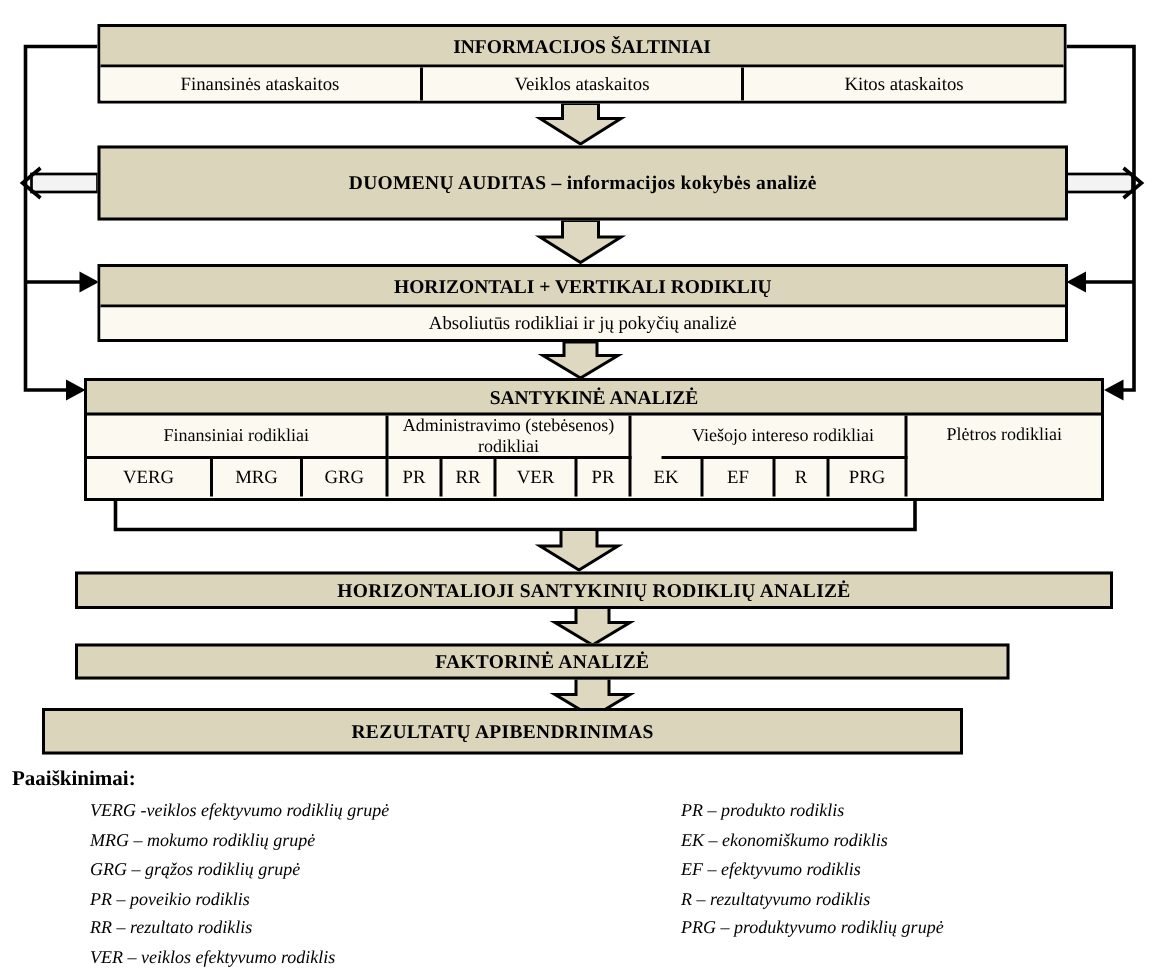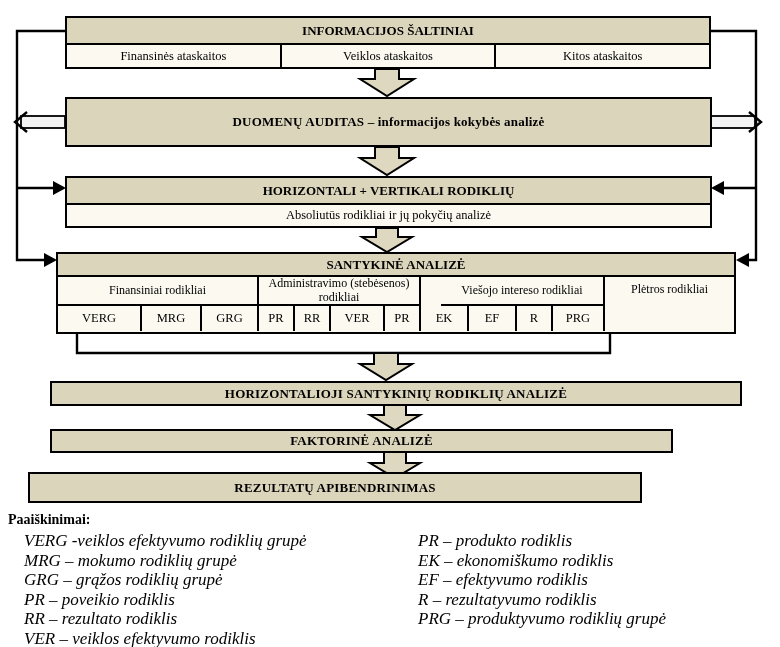--- a/index.html
+++ b/index.html
@@ -40,21 +40,21 @@
     grid-template-rows:23px 29px 25px;}
   .sant .t{grid-column:1/-1;background:var(--box-fill);border-bottom:2px solid var(--border);
     display:flex;align-items:center;justify-content:center;font-weight:bold;font-size:13px;}
   .sant .g{border-right:2px solid var(--border);display:flex;align-items:center;justify-content:center;
     text-align:center;font-size:12px;line-height:1.1;border-bottom:2px solid var(--border);}
   .sant .g4{grid-row:2/4;border-right:none;border-bottom:none;align-items:flex-start;padding-top:6px;}
   .sant .c{border-right:2px solid var(--border);display:flex;align-items:center;justify-content:center;
     font-size:12.5px;}
   .legend{position:absolute;z-index:2;}
   .legend-heading{font-weight:bold;font-size:14px;}
-  .legend-col{position:absolute;z-index:2;font-style:italic;font-size:17px;line-height:19.5px;white-space:nowrap;}
+  .legend-col{position:absolute;z-index:2;font-style:italic;font-size:12px;line-height:19.5px;white-space:nowrap;margin-left:36px;}
 </style>
 </head>
 <body>
 
 <div class="canvas">
 
   <svg class="overlay" viewBox="0 0 780 647" xmlns="http://www.w3.org/2000/svg">
 
     <polyline class="flow-line" points="65,31 17,31 17,260 45,260"></polyline>
     <polygon class="arrow-head" points="44,253 44,267 57,260"></polygon>

